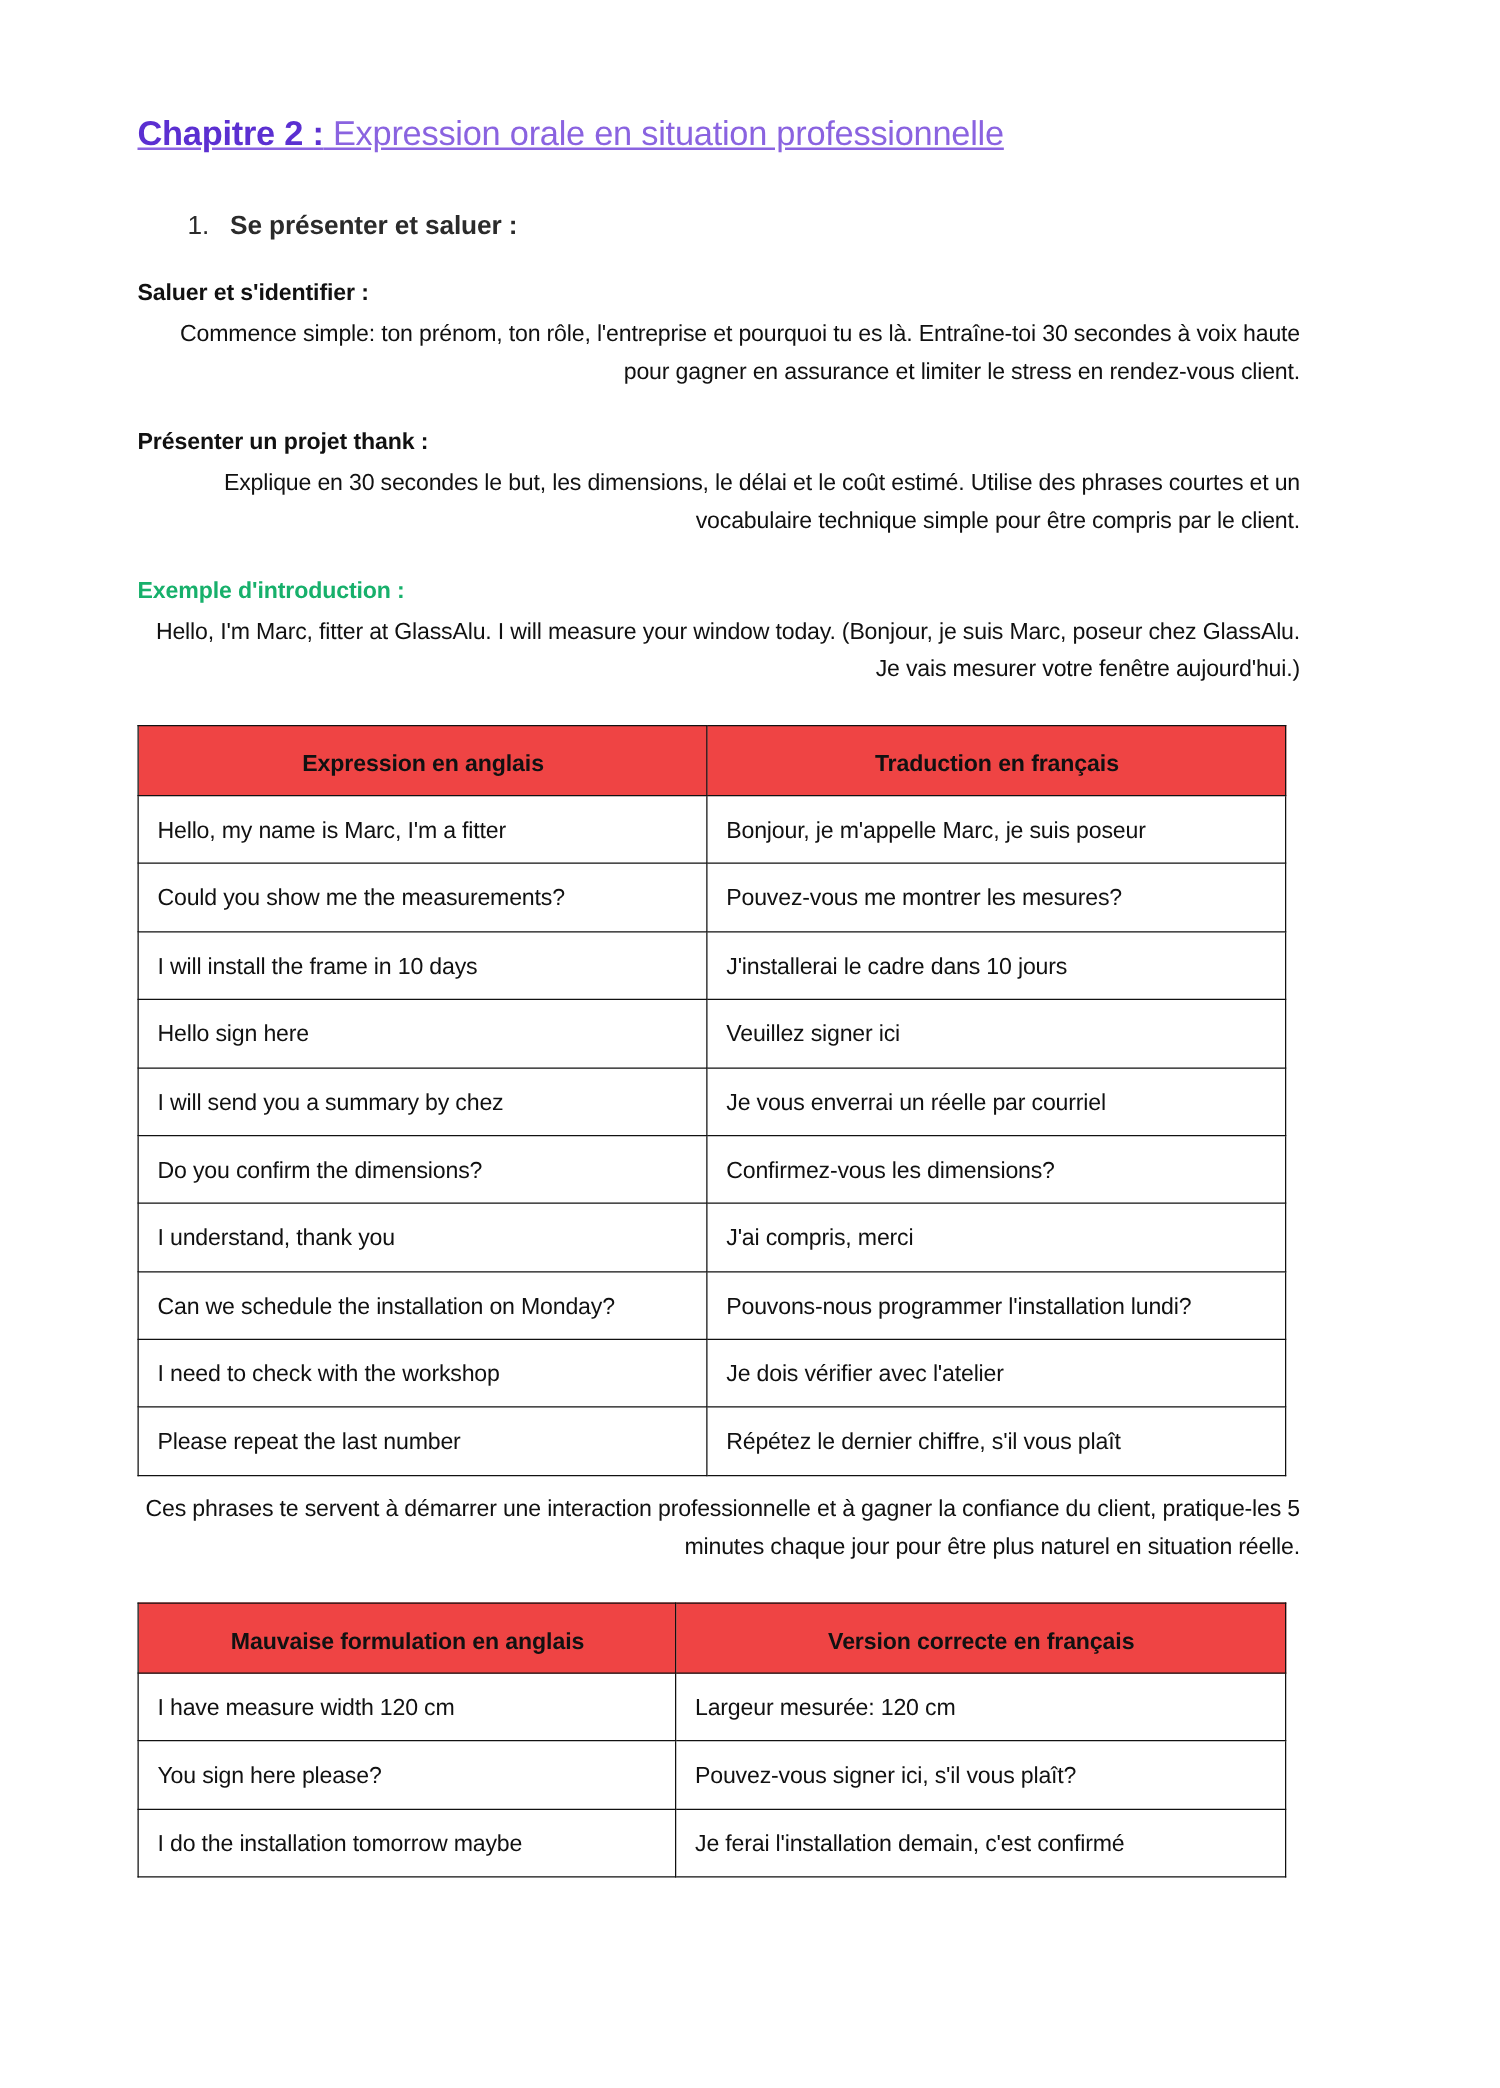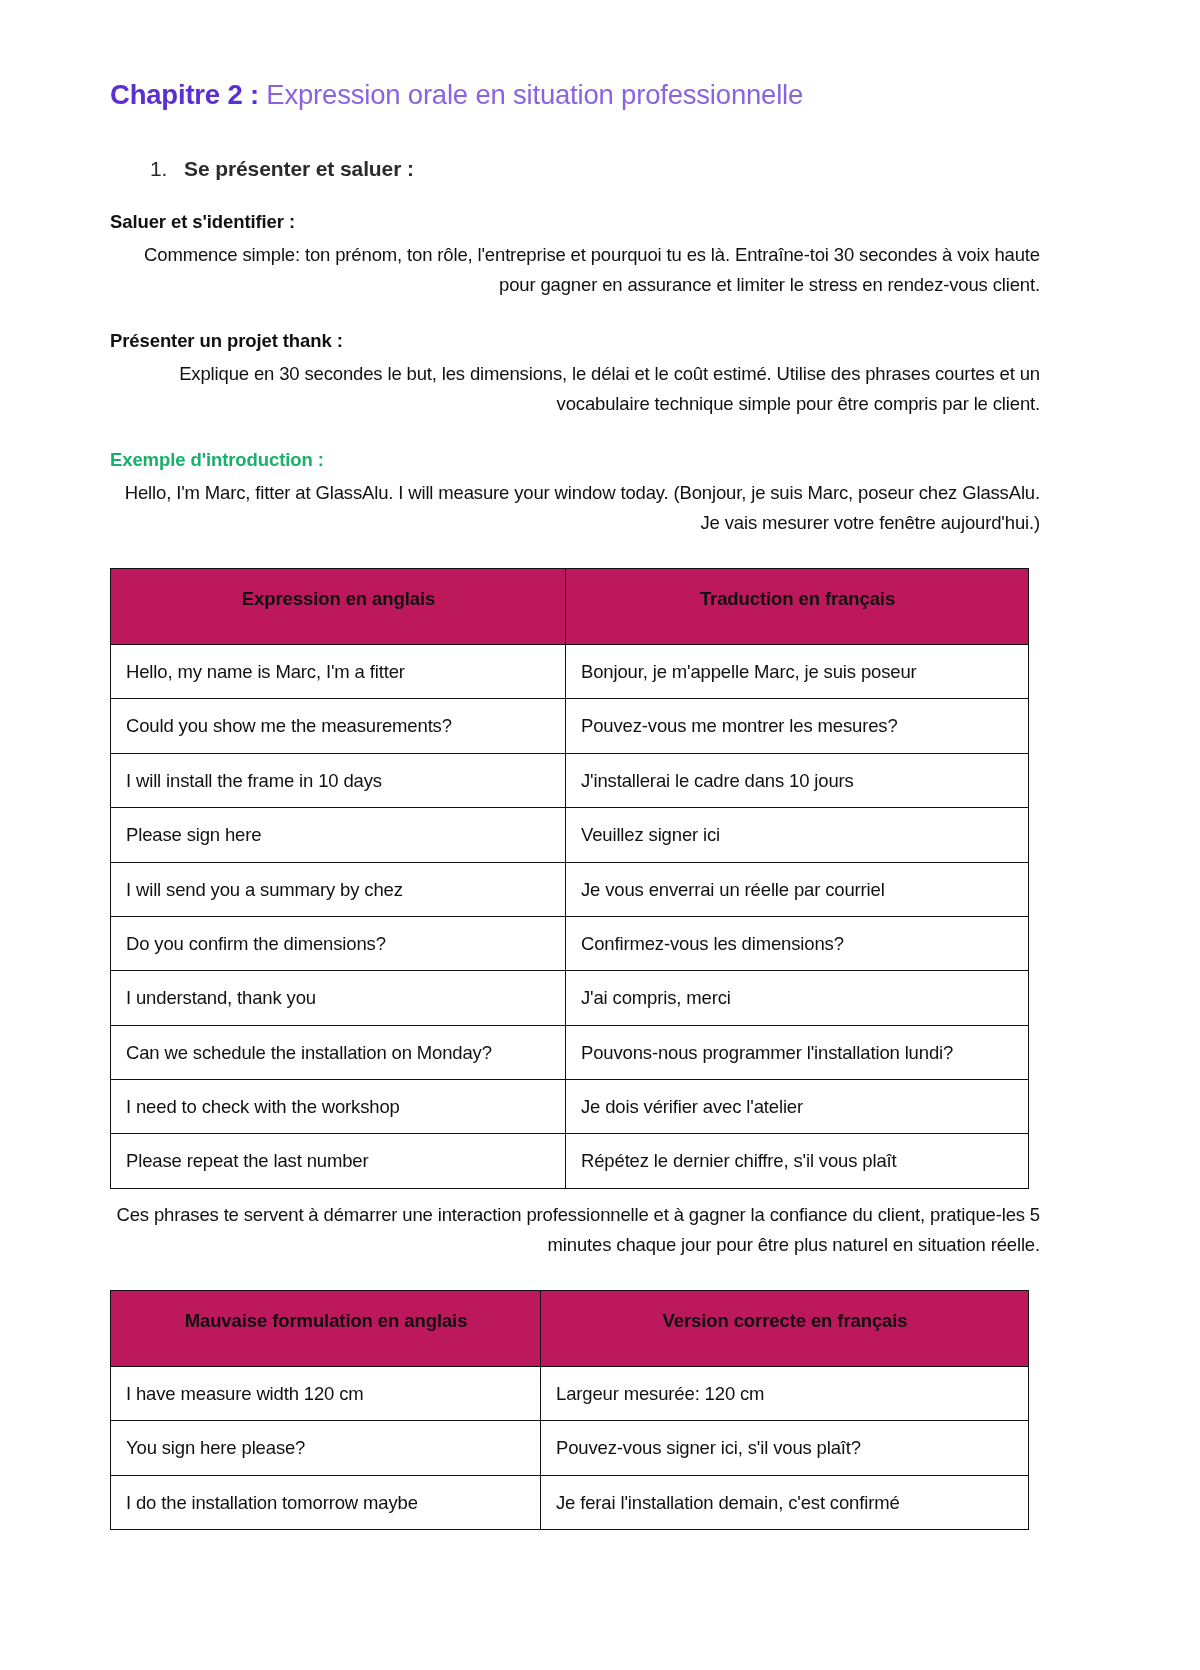--- a/index.html
+++ b/index.html
@@ -22,22 +22,23 @@
     padding: 78px 110px 0 110px;
     background: #ffffff;
   }
 
   
   .chapter-title {
     font-size: 27.5px;
     font-weight: 400;
     color: #8a63e0;
     letter-spacing: -0.2px;
-    margin: 0 0 0 0;
+    margin: 12px 0 0 0;
     line-height: 1.25;
+    text-decoration: underline;
   }
   .chapter-title .strong {
     font-weight: 700;
     color: #5b2fd1;
   }
 
   
   .section-heading {
     display: flex;
     align-items: baseline;
@@ -91,25 +92,25 @@
     font-size: 18.5px;
     line-height: 1.48;
     letter-spacing: -0.15px;
     vertical-align: middle;
     text-align: left;
     color: #111111;
     font-weight: 400;
     background: #ffffff;
   }
   .tbl th {
-    background: #be185d;
+    background: #ef4444;
     font-weight: 700;
     text-align: center;
     padding-top: 16px;
-    padding-bottom: 32px;
+    padding-bottom: 12px;
     letter-spacing: -0.1px;
   }
   #table-expressions col.c1 { width: 455px; }
   #table-expressions col.c2 { width: 463px; }
   #table-mistakes col.c1 { width: 430px; }
   #table-mistakes col.c2 { width: 488px; }
 
   .after-table {
     margin-top: 11px;
   }
@@ -161,21 +162,21 @@
       </tr>
       <tr>
         <td>Could you show me the measurements?</td>
         <td>Pouvez-vous me montrer les mesures?</td>
       </tr>
       <tr>
         <td>I will install the frame in 10 days</td>
         <td>J'installerai le cadre dans 10 jours</td>
       </tr>
       <tr>
-        <td>Please sign here</td>
+        <td>Hello sign here</td>
         <td>Veuillez signer ici</td>
       </tr>
       <tr>
         <td>I will send you a summary by chez</td>
         <td>Je vous enverrai un réelle par courriel</td>
       </tr>
       <tr>
         <td>Do you confirm the dimensions?</td>
         <td>Confirmez-vous les dimensions?</td>
       </tr>

